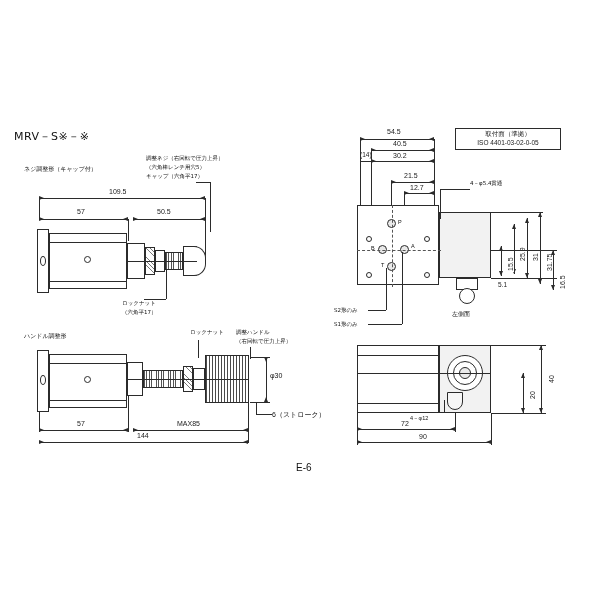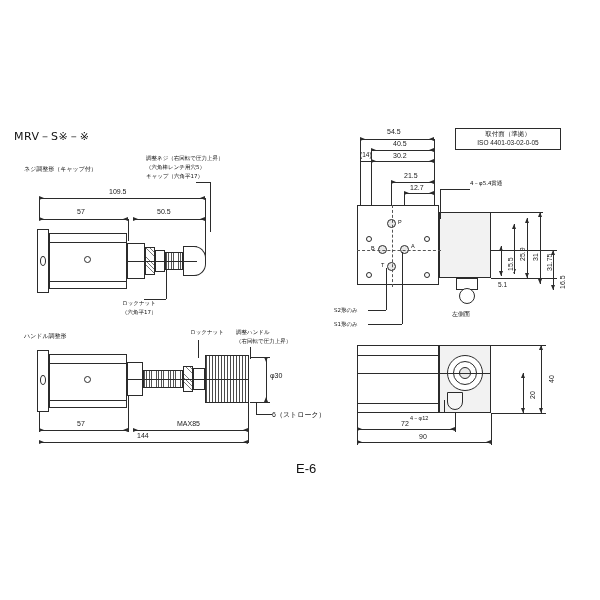--- a/index.html
+++ b/index.html
@@ -9,21 +9,21 @@
     font-family:"Liberation Sans", sans-serif;
     color:#1a1a1a;
     overflow:hidden;
   }
   .sheet{position:relative;width:600px;height:600px;}
   .lbl{position:absolute;white-space:nowrap;font-size:7px;line-height:1.15;color:#111;}
   .lbl.jp{font-family:"DejaVu Sans", sans-serif;}
   .lbl.sm{font-size:6px;}
   .lbl.xs{font-size:5.5px;}
   .lbl.title{font-size:11px;letter-spacing:.5px;}
-  .lbl.mid{font-size:13px;}
+  .lbl.mid{font-size:10px;}
 
   
   .ln{position:absolute;background:#2b2b2b;}
   .hl{height:1px;}
   .vl{width:1px;}
   .dash{position:absolute;border-top:1px dashed #555;height:0;}
   .dashv{position:absolute;border-left:1px dashed #555;width:0;}
   .box{position:absolute;border:1px solid #2b2b2b;background:#fff;box-sizing:border-box;}
   .boxf{position:absolute;border:1px solid #2b2b2b;background:#f2f2f2;box-sizing:border-box;}
   .circ{position:absolute;border:1px solid #2b2b2b;border-radius:50%;box-sizing:border-box;background:#fff;}

